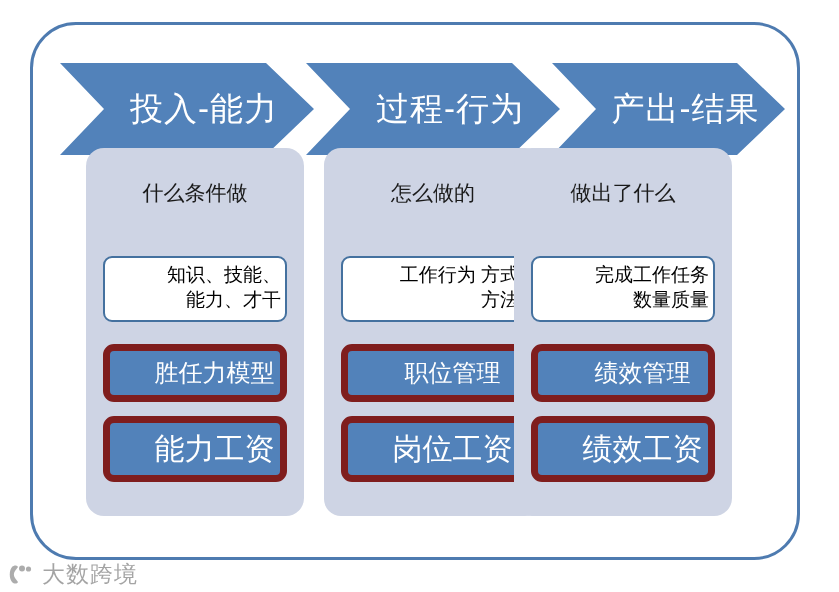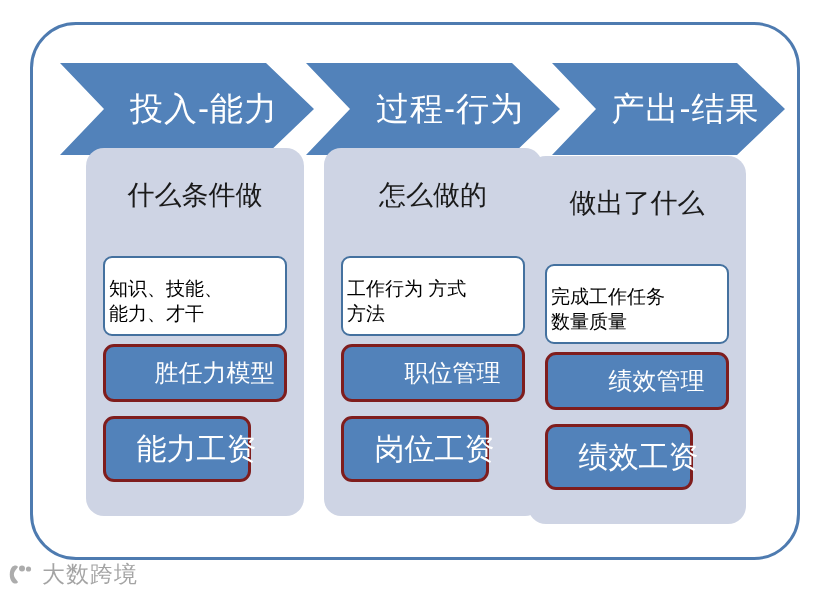--- a/index.html
+++ b/index.html
@@ -75,76 +75,76 @@
   .column-panel {
     position: absolute;
     top: 148px;
     width: 218px;
     height: 368px;
     background: #CED4E4;
     border-radius: 18px;
   }
   #column-panel-0 { left: 86px; }
   #column-panel-1 { left: 324px; border-radius: 17px; }
-  #column-panel-2 { left: 528px; margin-top: 8px; }
+  #column-panel-2 { left: 514px; }
 
   .column-heading {
     position: absolute;
     top: 34px;
     left: 0;
     width: 100%;
     text-align: center;
-    font-size: 27px;
+    font-size: 21px;
     color: #1a1a1a;
     line-height: 1;
     white-space: nowrap;
   }
 
   
   .white-card {
     position: absolute;
     left: 17px;
     top: 108px;
     width: 184px;
     box-sizing: border-box;
     background: #ffffff;
     border: 2px solid #44719F;
     border-radius: 9px;
-    padding: 19px 4px 8px 4px;
-    text-align: left;
+    padding: 5px 4px 8px 4px;
+    text-align: right;
     color: #000000;
     font-size: 19px;
     line-height: 1.30;
   }
 
   
   .blue-card {
     position: absolute;
     left: 17px;
     box-sizing: border-box;
     background: #5282BA;
-    border: 3px solid #7f1d1d;
+    border: 7px solid #7f1d1d;
     border-radius: 11px;
     text-align: center;
     color: #ffffff;
     display: flex;
     align-items: center;
     justify-content: center;
     white-space: nowrap;
     padding-left: 39px;
   }
   .blue-card.mid {
     top: 196px;
     width: 184px;
     height: 58px;
     font-size: 24px;
   }
   .blue-card.bottom {
     top: 268px;
-    width: 148px;
+    width: 184px;
     height: 66px;
     font-size: 30px;
   }
 
   
   #watermark {
     position: absolute;
     left: 8px;
     bottom: 6px;
     display: flex;

